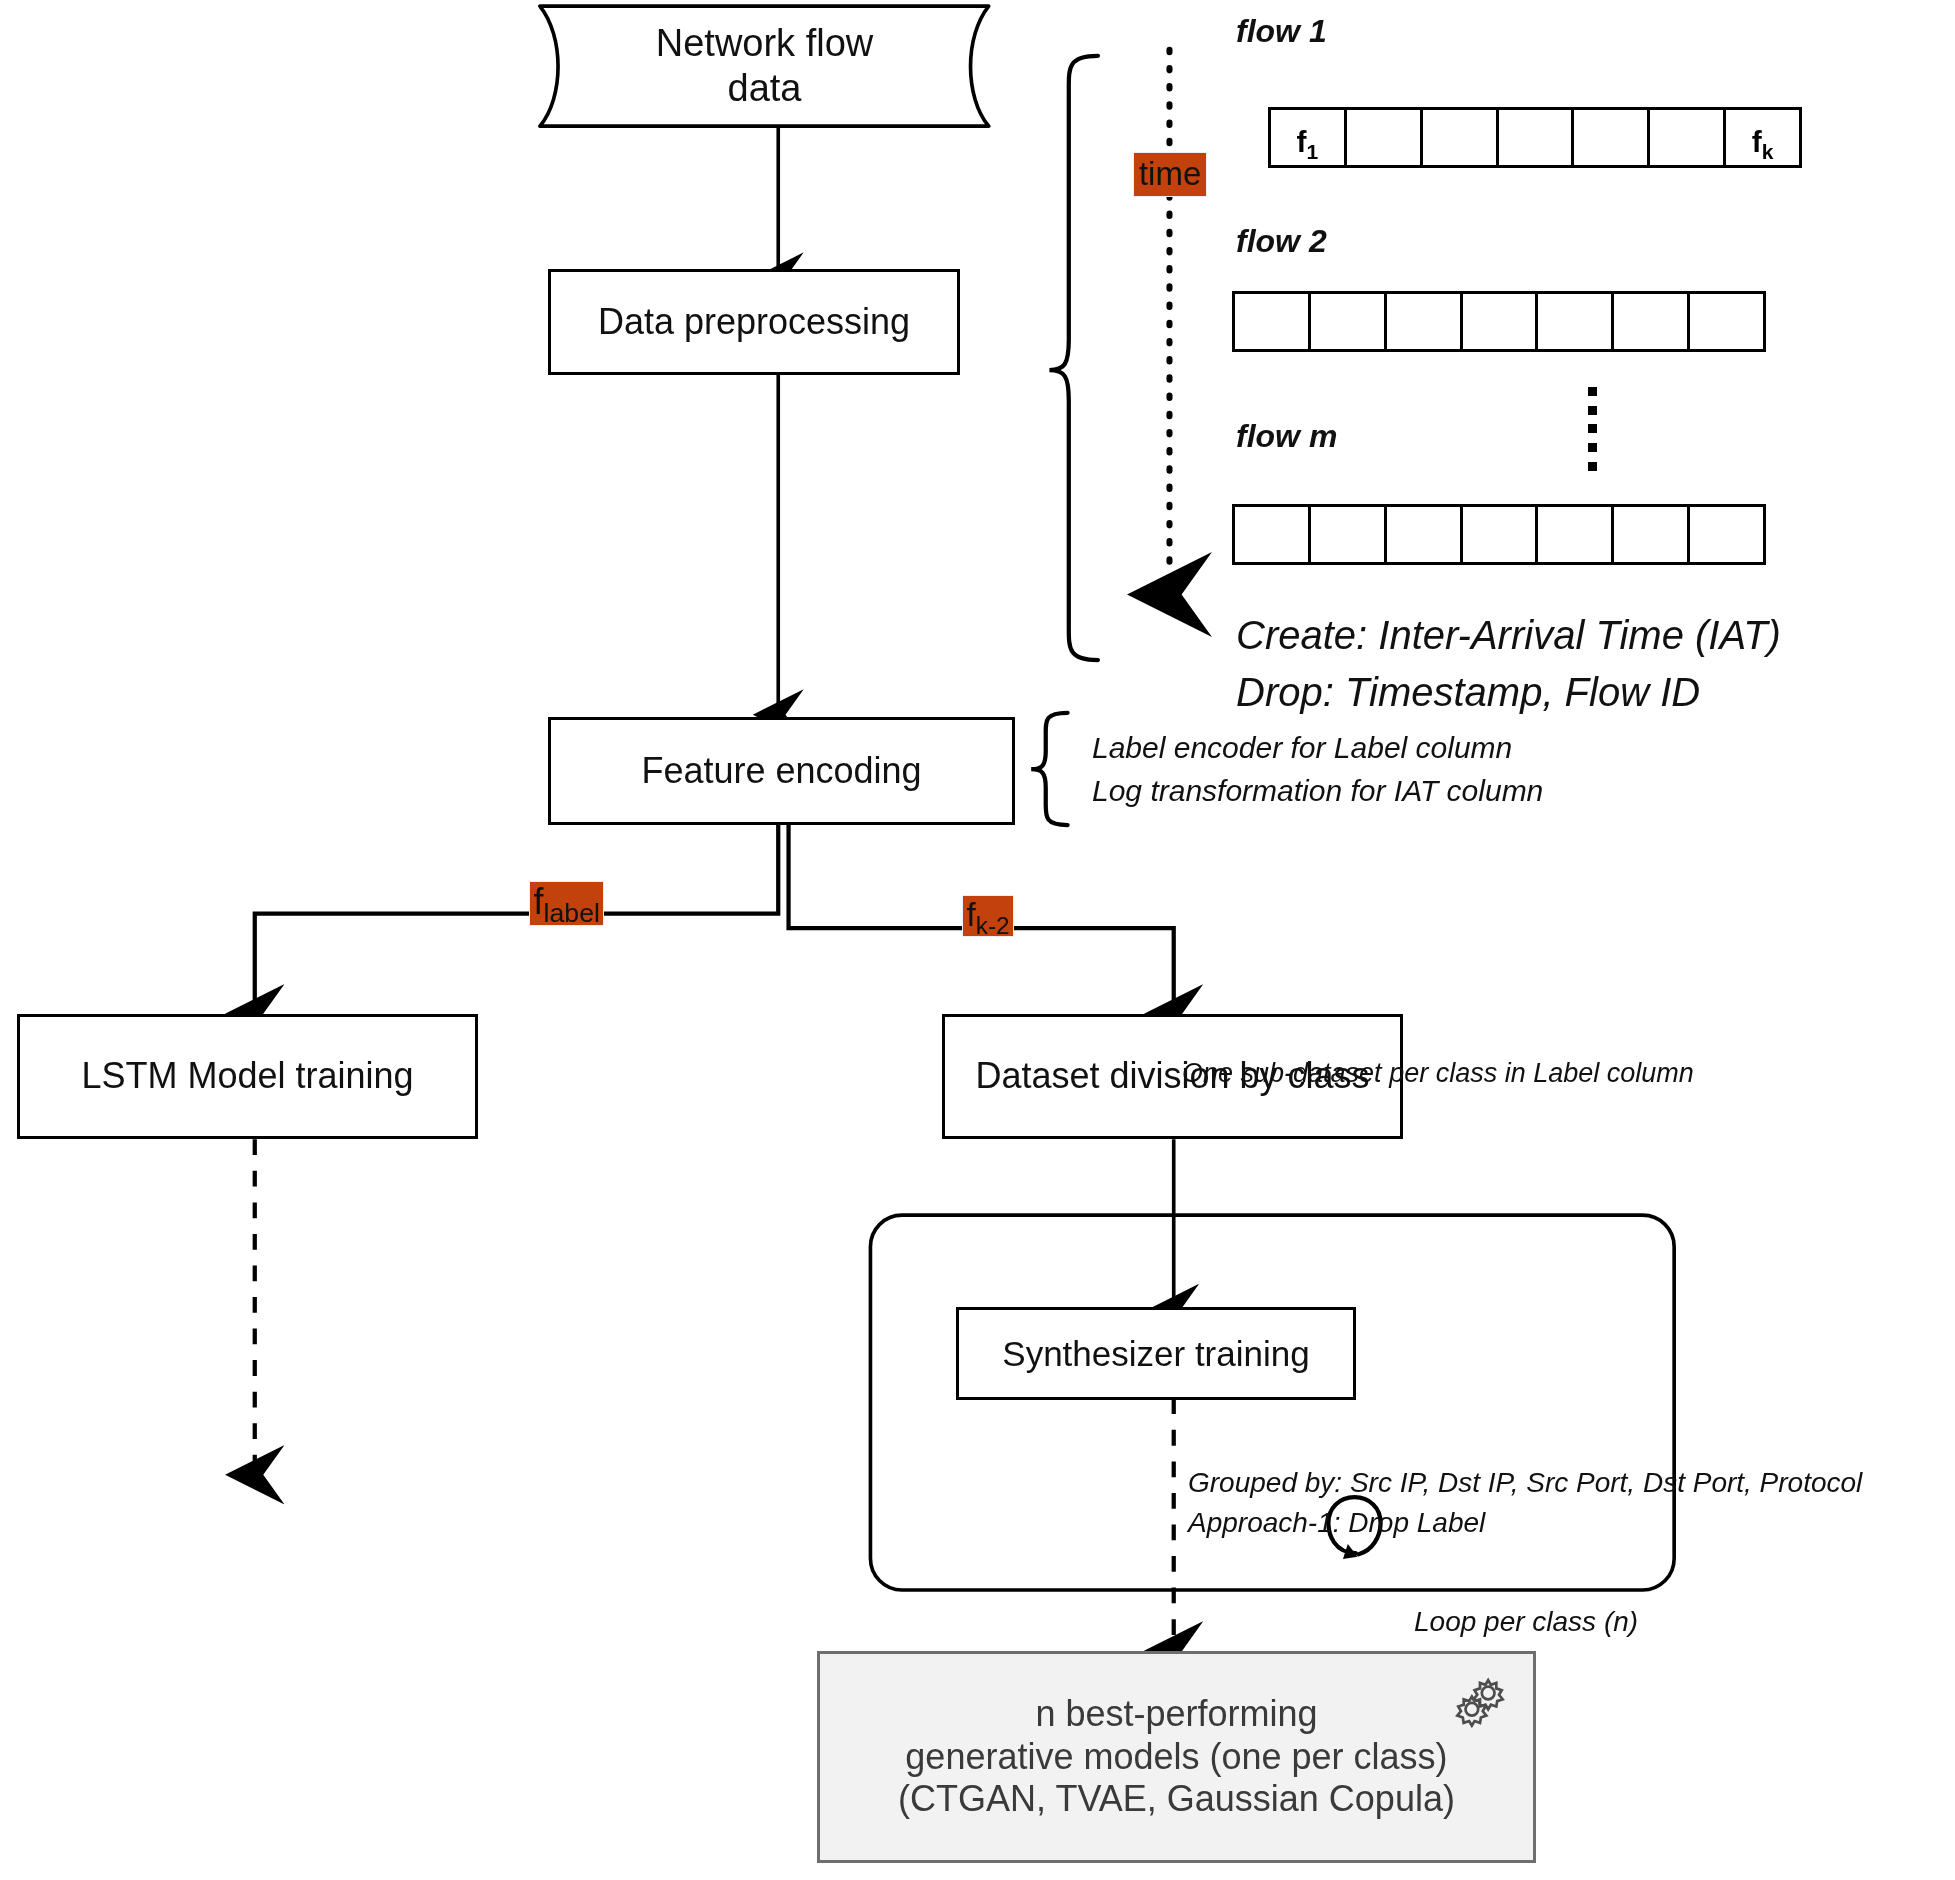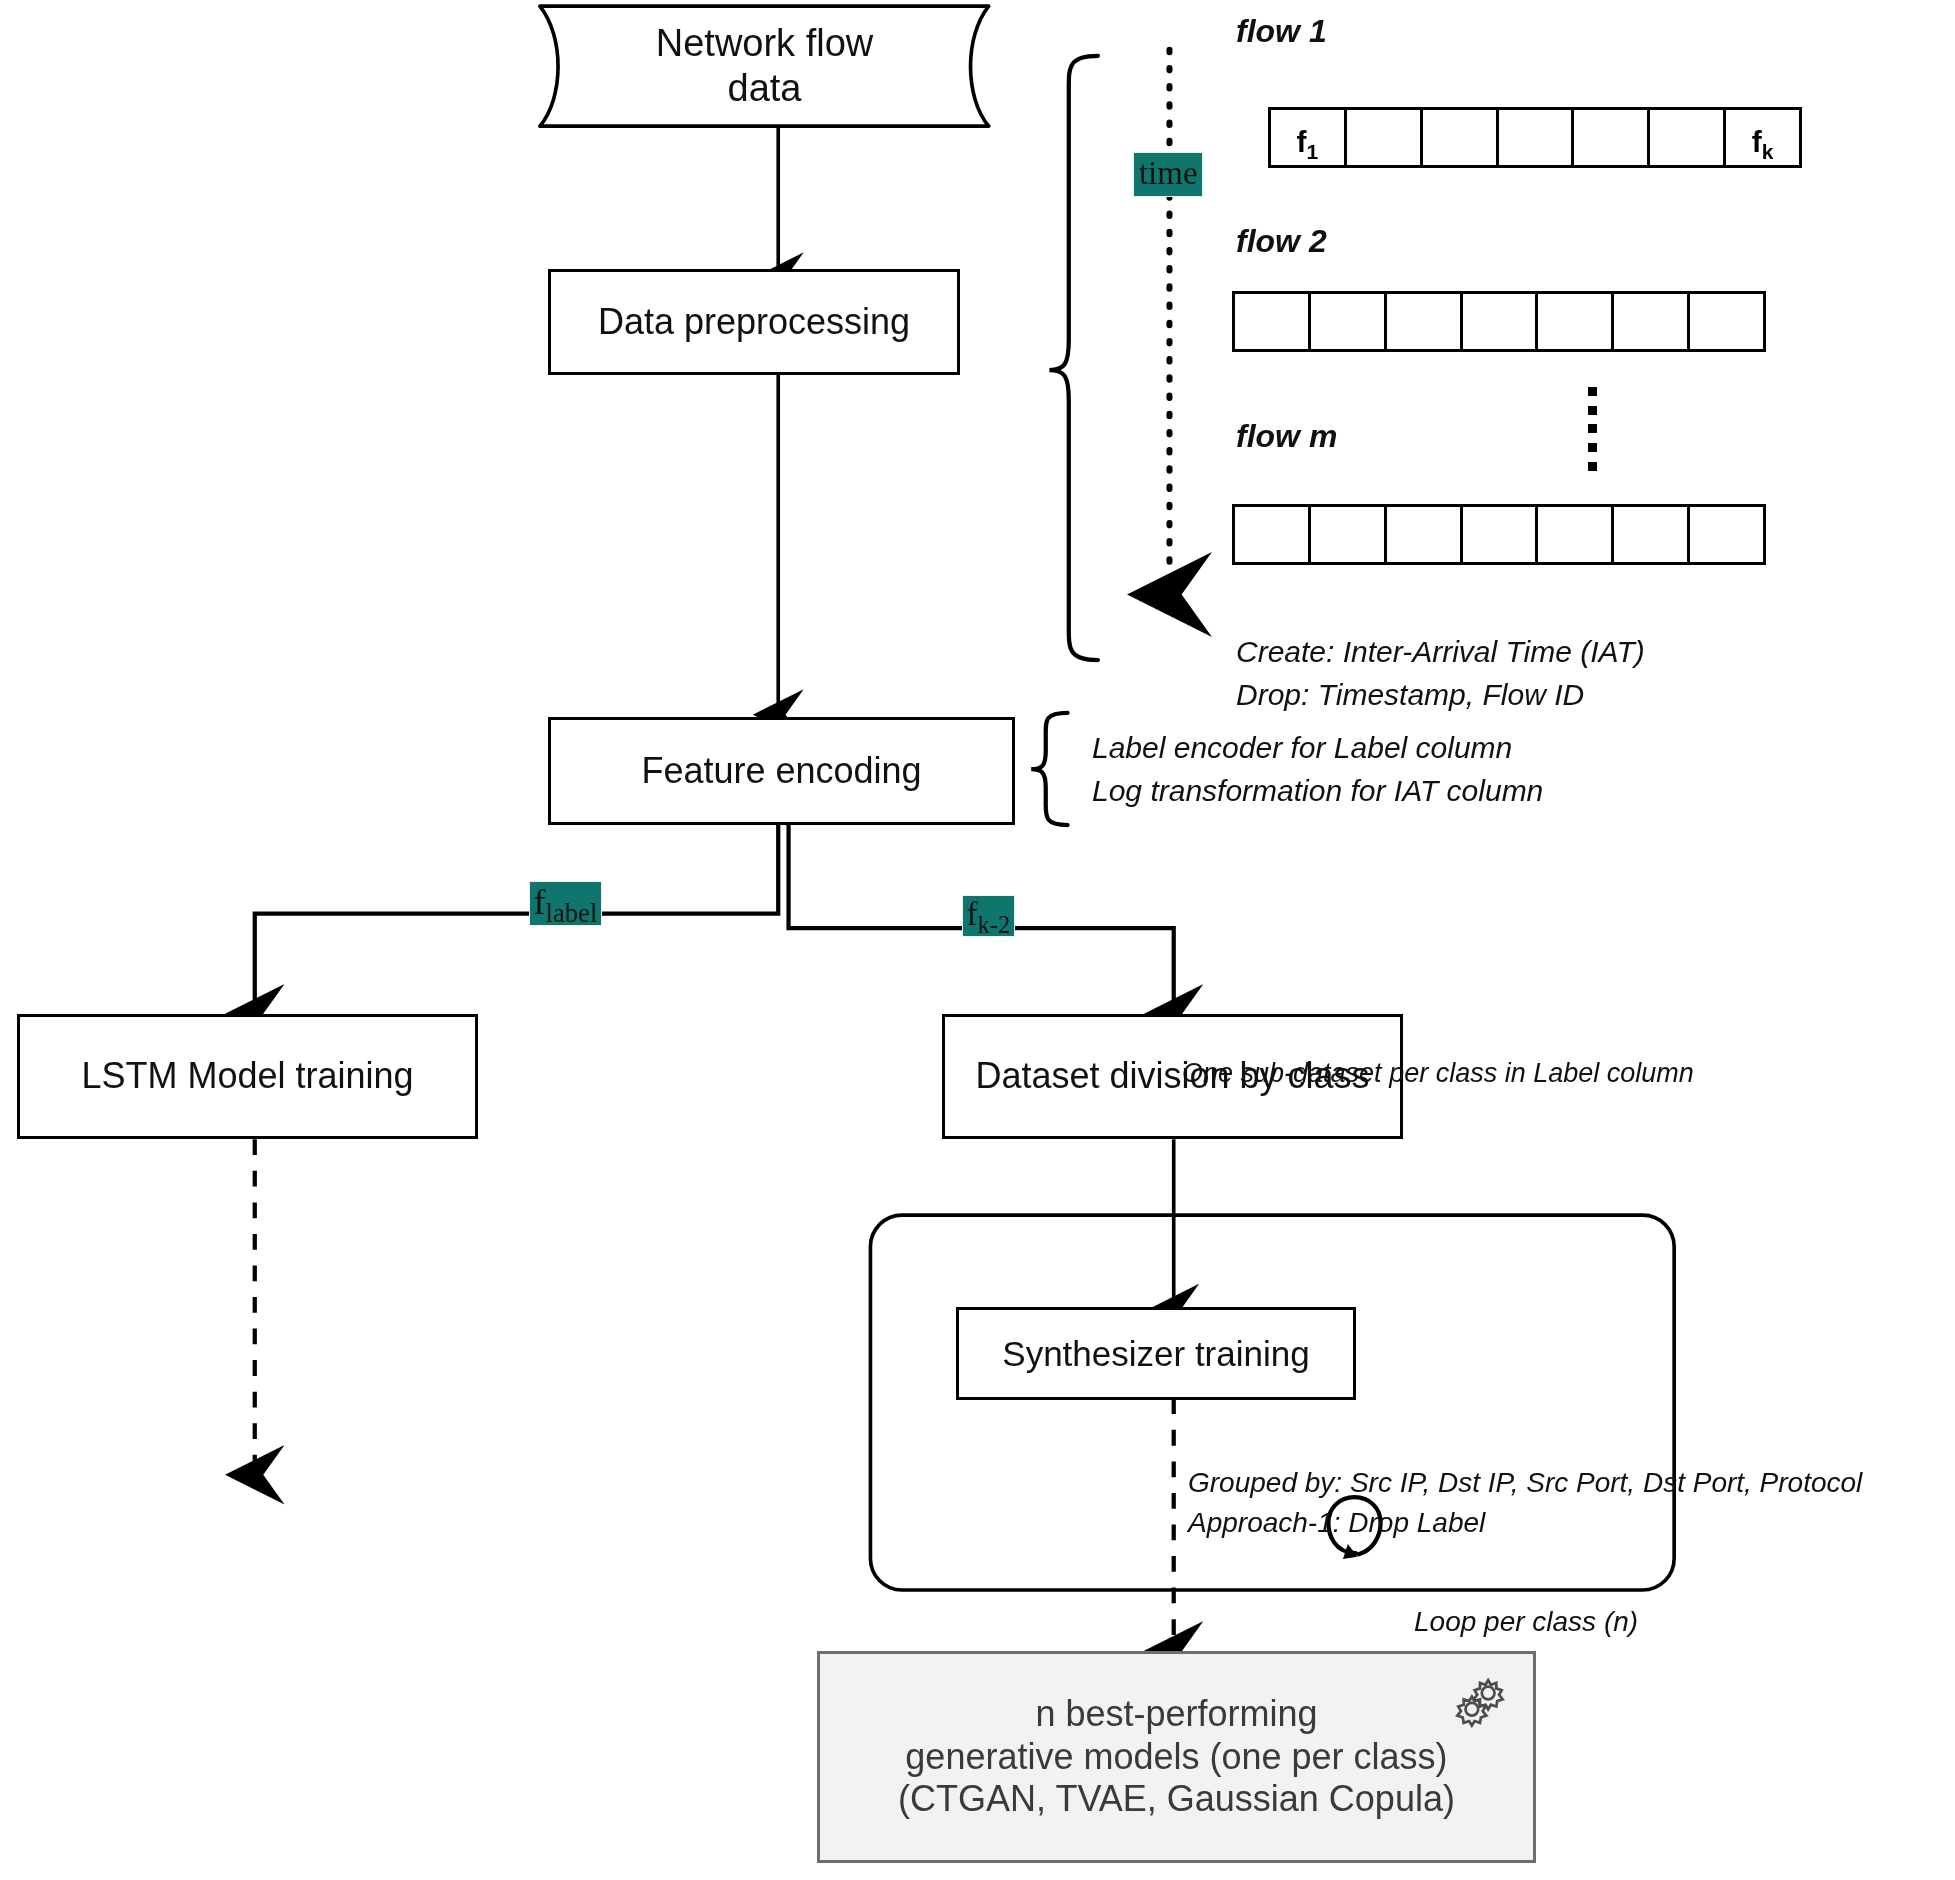--- a/index.html
+++ b/index.html
@@ -55,23 +55,23 @@
   .annot {
     position: absolute;
     font-family: "Liberation Sans", sans-serif;
     font-style: italic;
     color: #111111;
     line-height: 1.42;
     white-space: pre-line;
   }
   .tiny-label {
     position: absolute;
-    font-family: Liberation Serif, serif;
+    font-family: Liberation Sans, sans-serif;
     color: #111111;
-    background: #0f766e;
+    background: #c2410c;
     border: 0.6px solid #eeeeee;
     line-height: 1.0;
     padding: 2.4px 3.6px 4.9px 3.6px;
     white-space: nowrap;
   }
   .tiny-label sub {
     font-size: 0.74em;
     vertical-align: baseline;
     position: relative;
     top: 0.30em;
@@ -277,21 +277,21 @@
   <div class="flow-row" style="left:1232px; top:504px; width:534px; height:61px;">
     <div class="flow-cell" style="width:76px;"></div>
     <div class="flow-cell" style="width:76px;"></div>
     <div class="flow-cell" style="width:76px;"></div>
     <div class="flow-cell" style="width:76px;"></div>
     <div class="flow-cell" style="width:76px;"></div>
     <div class="flow-cell" style="width:76px;"></div>
     <div class="flow-cell" style="width:73px;"></div>
   </div>
 
-  <div class="annot" style="left:1236px; top:607px; font-size:30px;margin-top:24px;">Create: Inter-Arrival Time (IAT)
+  <div class="annot" style="left:1236px; top:607px; font-size:40px;">Create: Inter-Arrival Time (IAT)
 Drop: Timestamp, Flow ID</div>
 
   <div class="annot" style="left:1092px; top:727px; font-size:30px;">Label encoder for Label column
 Log transformation for IAT column</div>
 
   <div class="annot" style="left:1182px; top:1054px; font-size:27px;">One sub-dataset per class in Label column</div>
 
   <div class="annot" style="left:1188px; top:1463px; font-size:28px;">Grouped by: Src IP,  Dst IP, Src Port, Dst Port, Protocol
 Approach-1: Drop Label</div>
 

